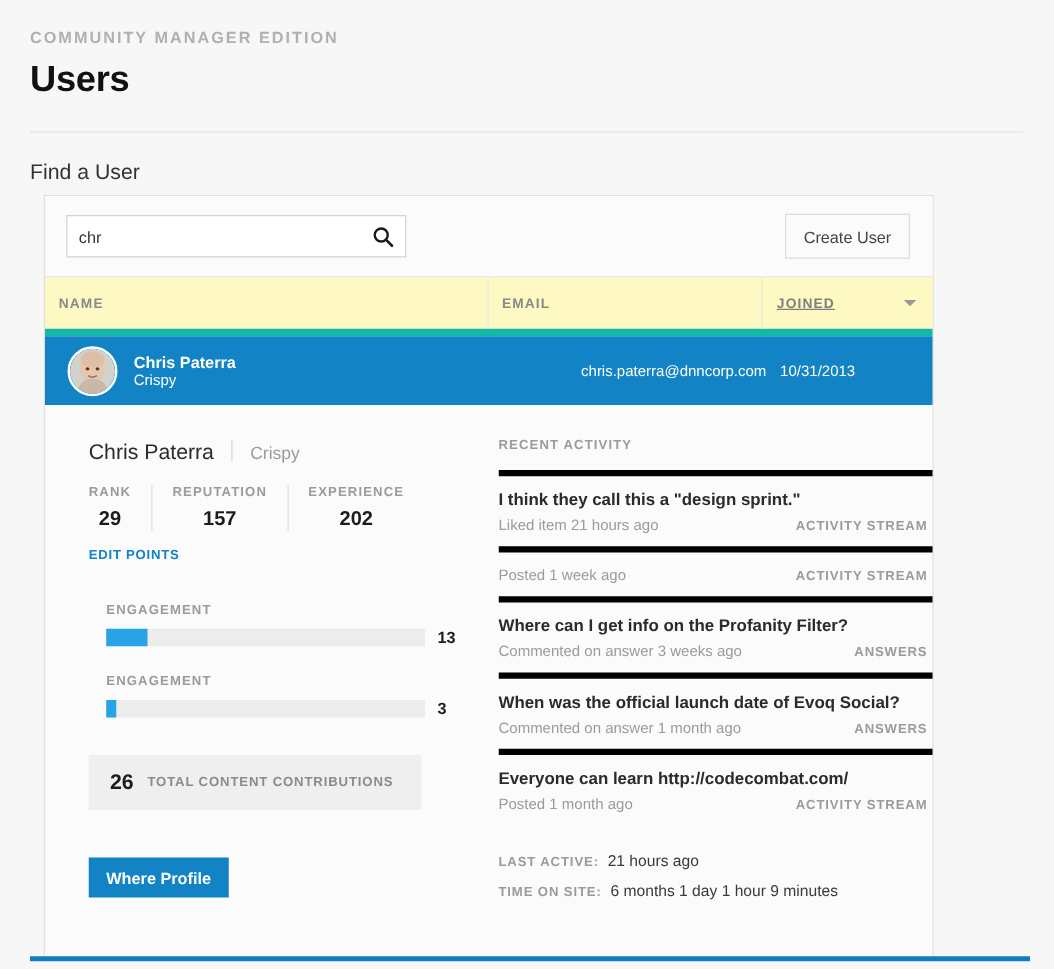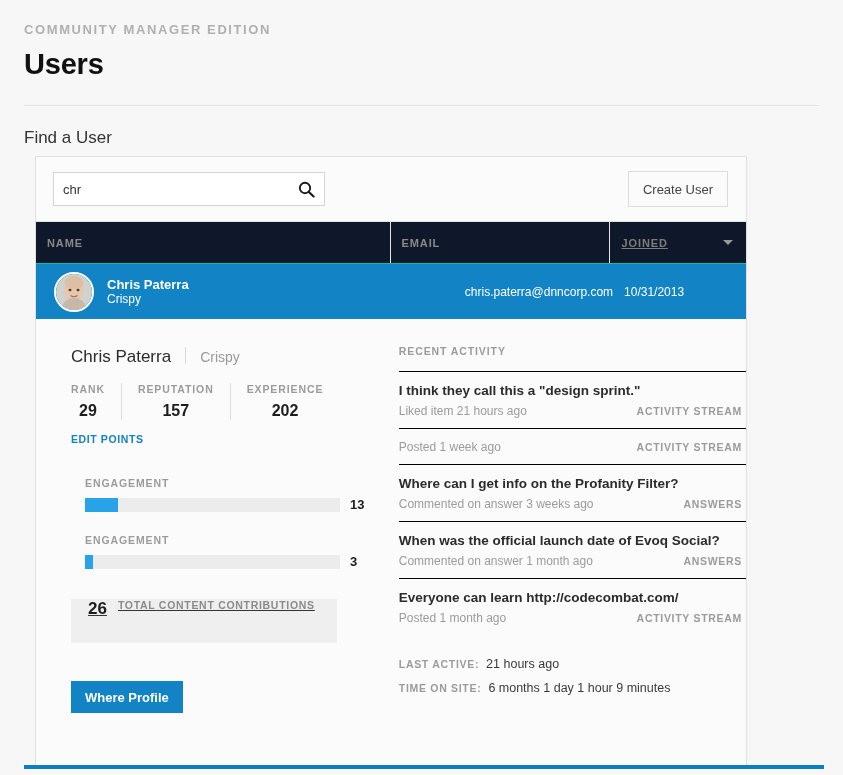--- a/index.html
+++ b/index.html
@@ -121,22 +121,22 @@
     font-family: "Liberation Sans", sans-serif;
     font-size: 13px;
     color: #444;
     cursor: pointer;
   }
 
   
   .table-head {
     height: 41px;
     display: flex;
-    border-bottom: 1px solid #14b8a6;
-    background: #0f172a;
+    border-bottom: 6px solid #14b8a6;
+    background: #fef9c3;
     text-align: right;
   }
   .th {
     font-size: 11px;
     font-weight: bold;
     letter-spacing: 0.9px;
     color: #8a8a8a;
     display: flex;
     align-items: center;
     padding-left: 11px;
@@ -295,23 +295,23 @@
     color: #1c1c1c;
     margin-left: 10px;
   }
 
   .contrib-box {
     margin-top: 30px;
     width: 266px;
     height: 44px;
     background: #efefef;
     display: flex;
+    align-items: center;
     padding-left: 17px;
     box-sizing: border-box;
-    text-decoration: underline;
   }
   .contrib-num {
     font-size: 17px;
     font-weight: bold;
     color: #1c1c1c;
   }
   .contrib-label {
     font-size: 10.5px;
     font-weight: bold;
     letter-spacing: 0.7px;
@@ -334,21 +334,21 @@
 
   
   .activity-title {
     font-size: 10.5px;
     font-weight: bold;
     letter-spacing: 0.9px;
     color: #9b9b9b;
     padding-bottom: 14px;
   }
   .activity-item {
-    border-top: 1px solid #000000;
+    border-top: 5px solid #000000;
     padding: 11px 4px 10px 0;
   }
   .activity-item:first-of-type { border-top: none; padding-top: 0; }
   .activity-headline {
     font-size: 13.5px;
     font-weight: bold;
     color: #2b2b2b;
     margin-bottom: 6px;
   }
   .activity-meta {

